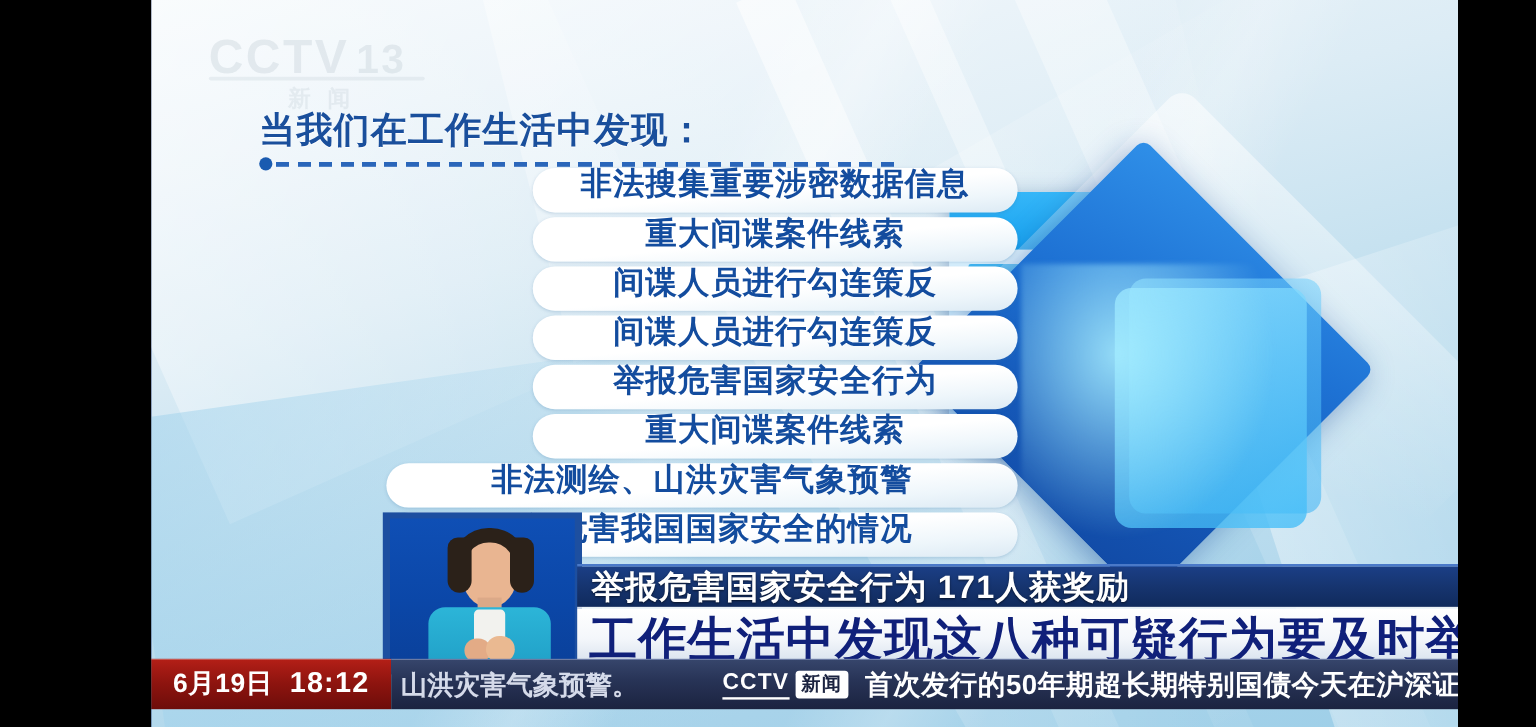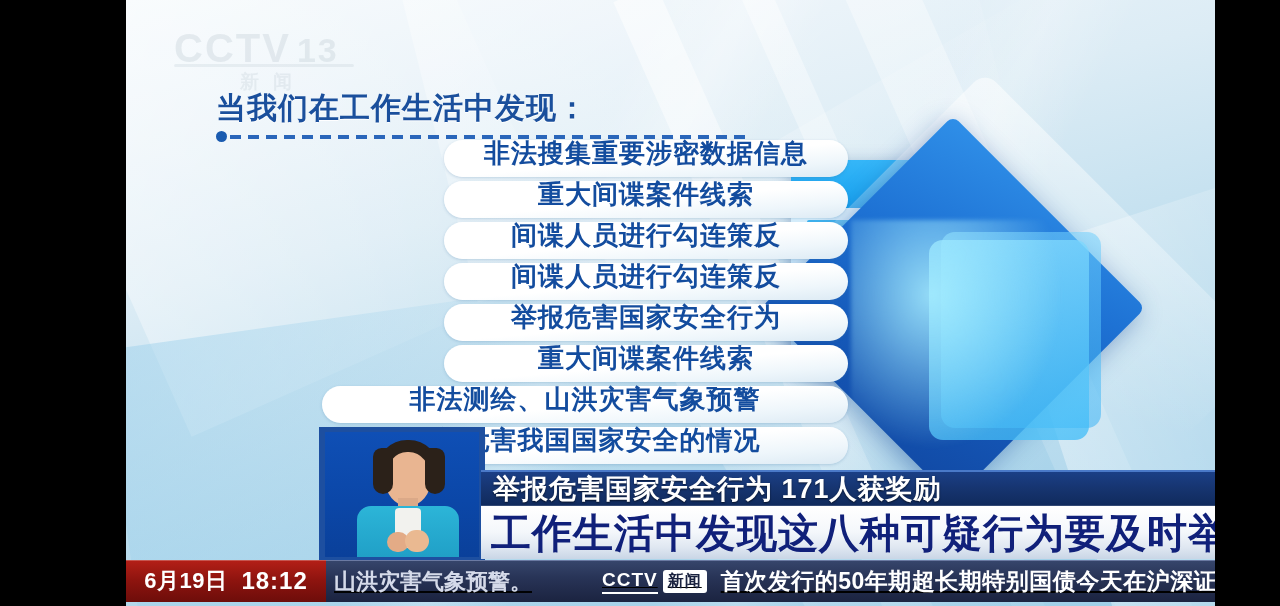--- a/index.html
+++ b/index.html
@@ -148,34 +148,34 @@
     white-space:nowrap; text-shadow:0 1px 2px rgba(0,0,0,.6); }
   #main-banner {
     height:53px; display:flex; align-items:center; padding-left:10px;
     background:linear-gradient(180deg,#ffffff 0%,#f4f7fb 48%,#dfe7f1 78%,#c9d6e6 100%);
     border-top:1px solid #ffffff;
   }
   #main-banner-text { color:#10207a; font-size:40px; font-weight:bold; letter-spacing:1px;
     white-space:nowrap; }
 
   
-  #bottom-bar { position:absolute; left:126px; bottom:4px; width:1139px; height:42px; display:flex; }
+  #bottom-bar { position:absolute; left:126px; bottom:15px; width:1139px; height:42px; display:flex; }
   #clock-box {
     width:200px; height:42px; flex:0 0 200px;
     background:linear-gradient(180deg,#b41f17 0%,#8e140f 48%,#6d0d0a 100%);
     display:flex; align-items:center; justify-content:center; gap:14px;
     box-shadow:inset 0 1px 0 rgba(255,255,255,.25);
   }
   #clock-date { color:#fff; font-size:22px; font-weight:bold; letter-spacing:.5px; }
   #clock-time { color:#fff; font-size:24px; font-weight:bold; letter-spacing:1px; }
   #ticker-box {
     flex:1; height:42px; position:relative; overflow:hidden;
     background:linear-gradient(180deg,#36456b 0%,#283457 40%,#1b2340 100%);
     border-top:1px solid #6b7aa3;
-    display:flex; align-items:center;text-decoration:underline;
+    display:flex; align-items:center;
   }
   #ticker-left-text { color:#dfe4f2; font-size:22px; font-weight:bold; padding-left:8px;
     white-space:nowrap; opacity:.95; }
   #cctv-badge { display:flex; align-items:center; gap:5px; margin-left:70px; flex:0 0 auto; }
   #cctv-badge-main { color:#fff; font-size:19px; font-weight:bold; letter-spacing:1px;
     border-bottom:2px solid #fff; padding-bottom:1px; position:relative; }
   #cctv-badge-sub { color:#1b2340; background:#fff; font-size:16px; font-weight:bold;
     border-radius:3px; padding:1px 5px; letter-spacing:1px; }
   #ticker-right-text { color:#ffffff; font-size:23px; font-weight:bold; letter-spacing:.5px;
     margin-left:14px; white-space:nowrap; }

